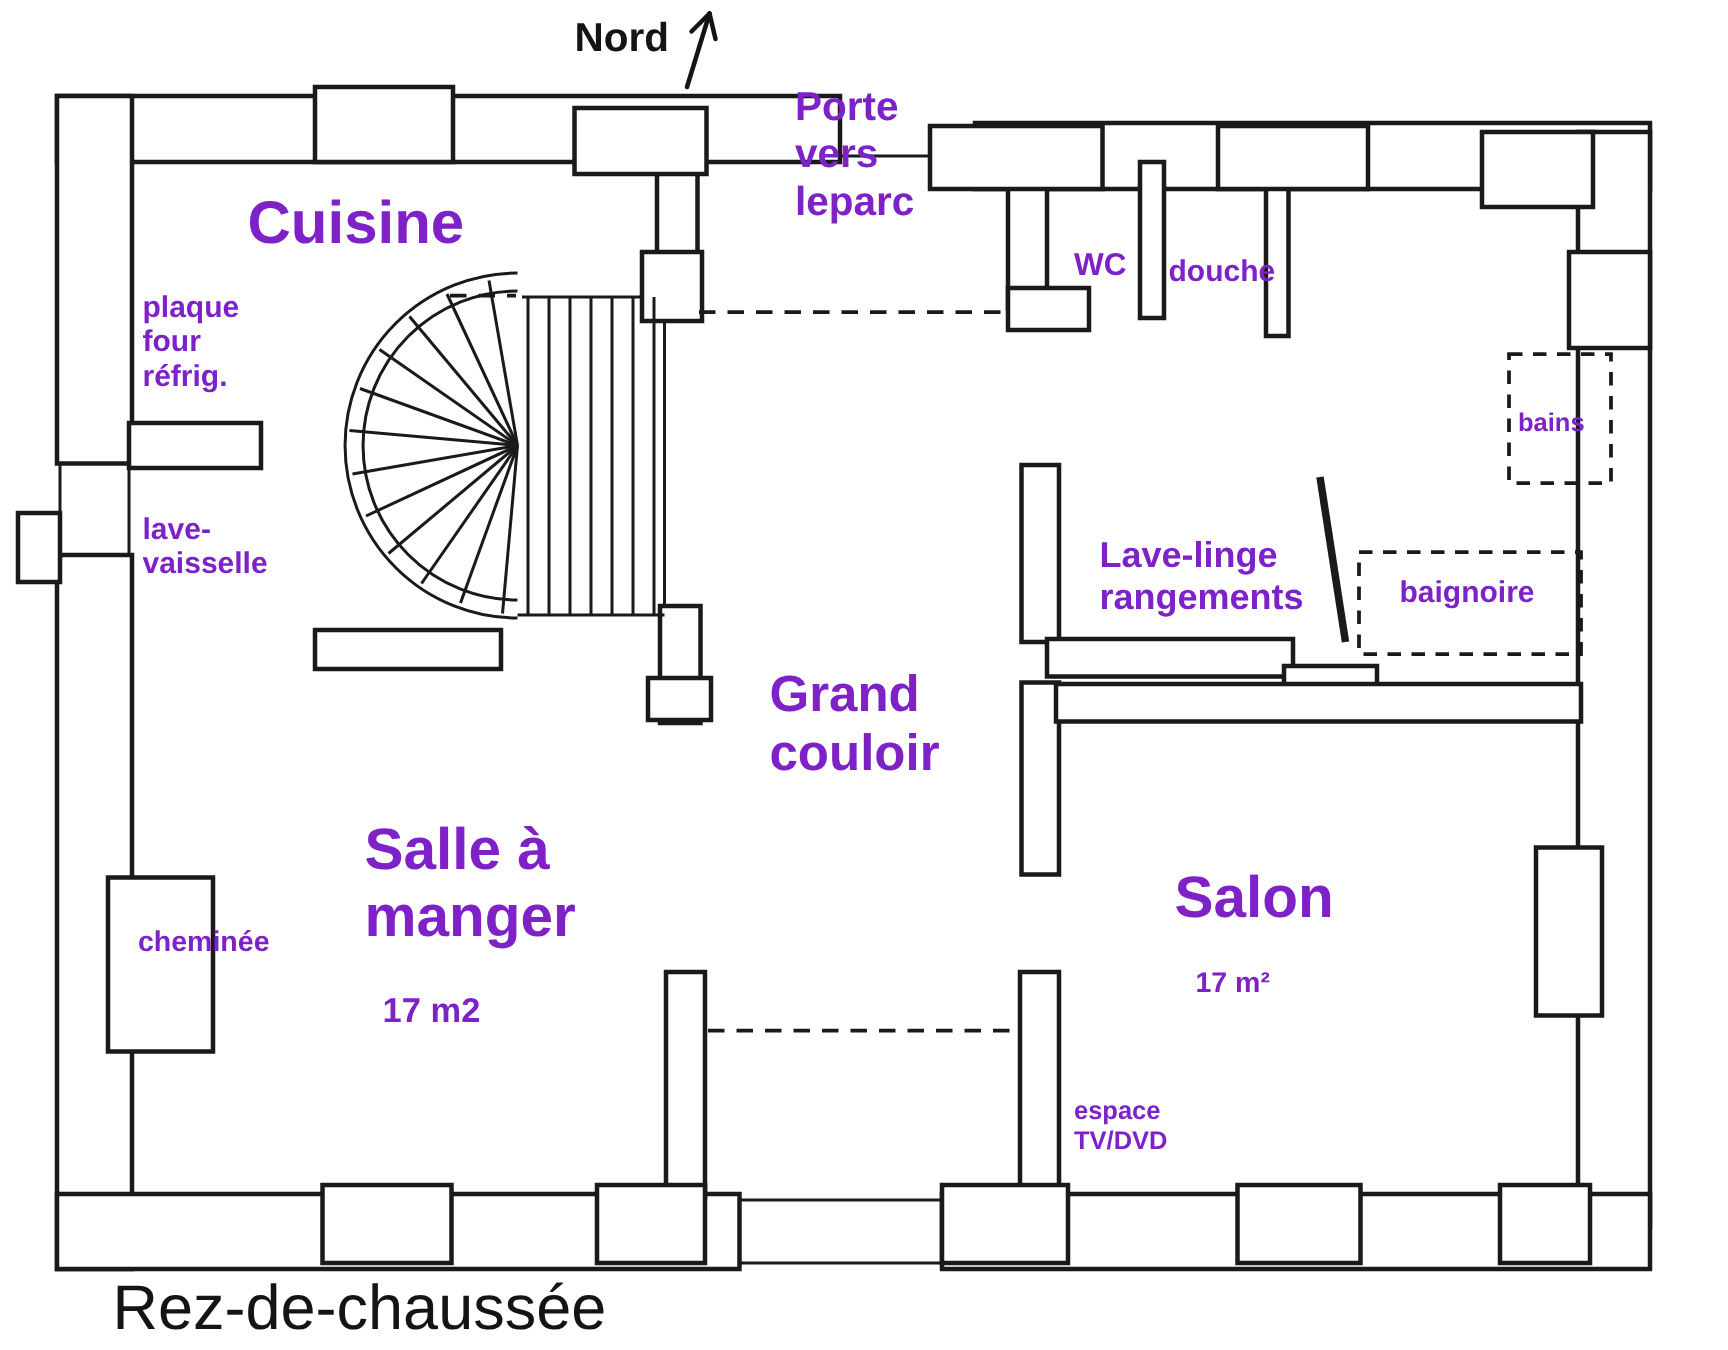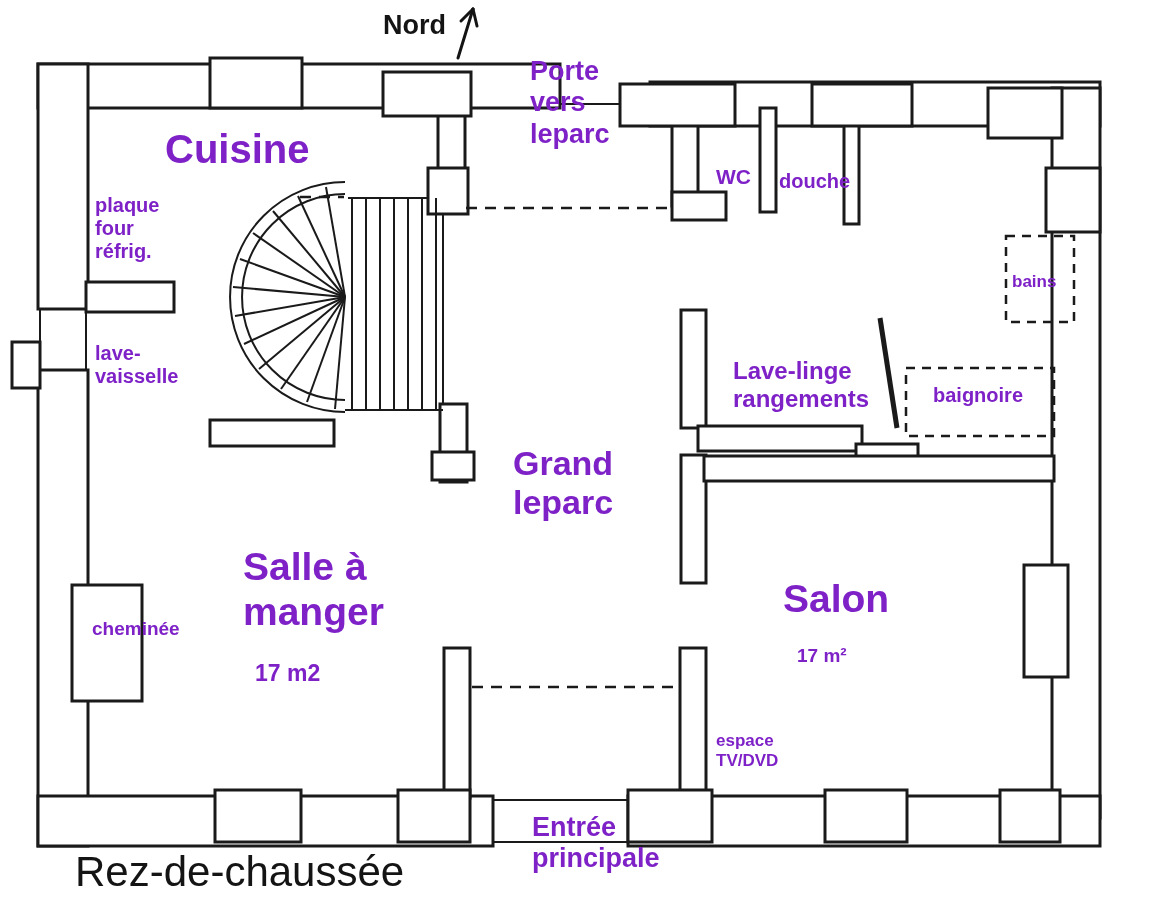--- a/index.html
+++ b/index.html
@@ -145,27 +145,25 @@
 réfrig.</div>
   <div class="lbl w700" style="left:716px;top:165px;font-size:21px;">WC</div>
   <div class="lbl w700" style="left:779px;top:170px;font-size:20px;">douche</div>
   <div class="lbl w700" style="left:1012px;top:272px;font-size:17px;">bains</div>
   <div class="lbl w700" style="left:95px;top:342px;font-size:20px;">lave-
 vaisselle</div>
   <div class="lbl w700" style="left:733px;top:357px;font-size:24px;">Lave-linge
 rangements</div>
   <div class="lbl w700" style="left:933px;top:384px;font-size:20px;">baignoire</div>
   <div class="lbl w600" style="left:513px;top:444px;font-size:34px;">Grand
-leparc</div>
+couloir</div>
   <div class="lbl w600" style="left:243px;top:544px;font-size:39px;">Salle à
 manger</div>
   <div class="lbl w700" style="left:255px;top:660px;font-size:23px;">17 m2</div>
   <div class="lbl w700" style="left:92px;top:618px;font-size:19px;">cheminée</div>
   <div class="lbl w600" style="left:783px;top:576px;font-size:39px;">Salon</div>
   <div class="lbl w700" style="left:797px;top:645px;font-size:19px;">17 m²</div>
   <div class="lbl w700" style="left:716px;top:731px;font-size:17px;">espace
 TV/DVD</div>
-  <div class="lbl w600" style="left:532px;top:812px;font-size:27px;">Entrée
-principale</div>
 
   <div class="lbl ink" style="left:75px;top:848px;font-size:42px;font-weight:500;">Rez-de-chaussée</div>
 
 </div>
 
 </body></html>

